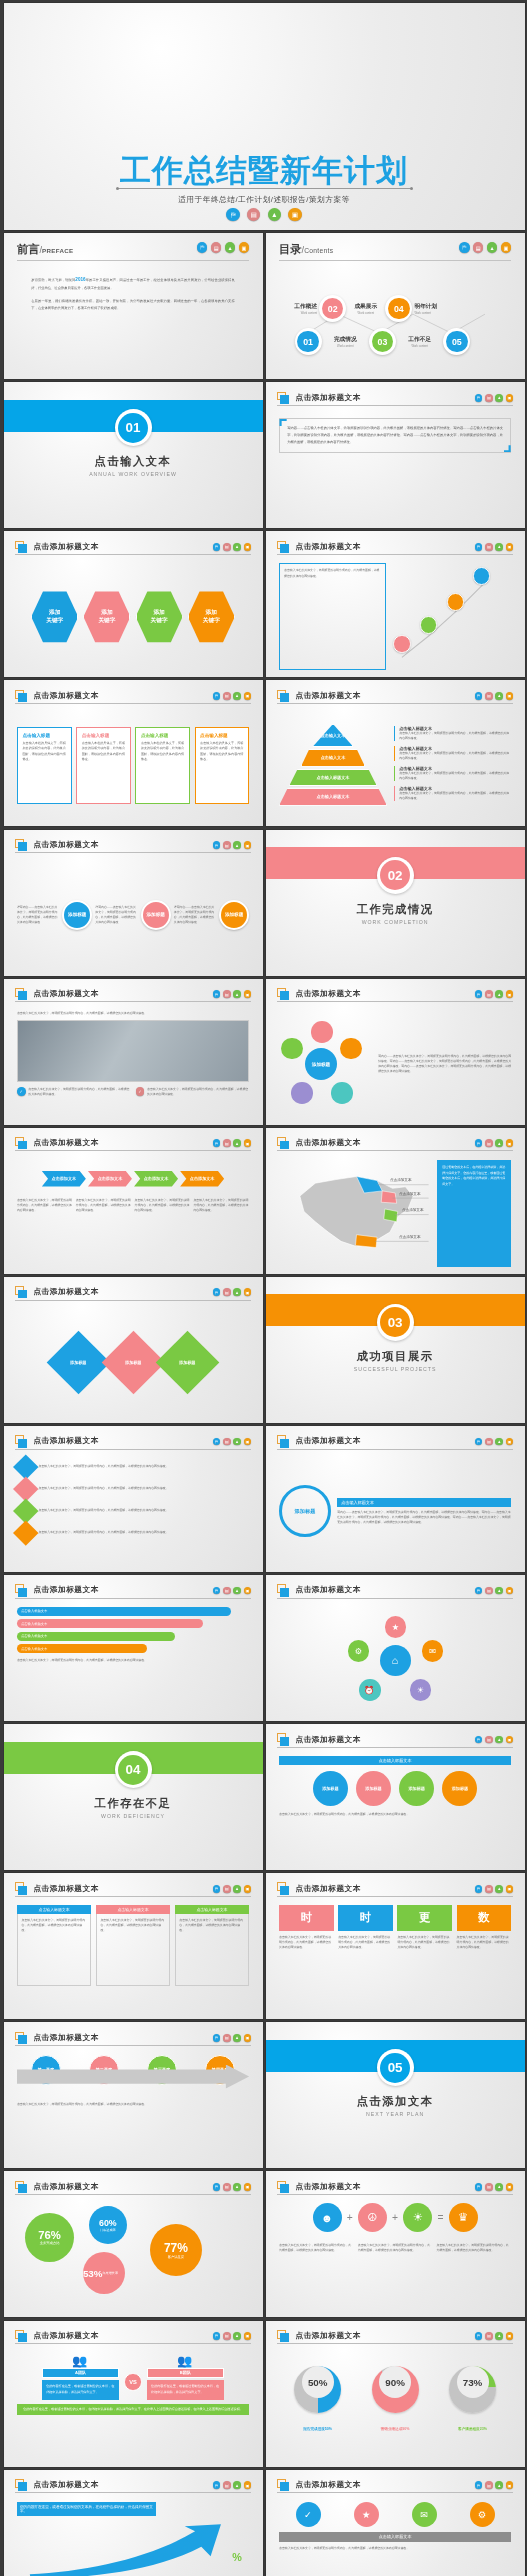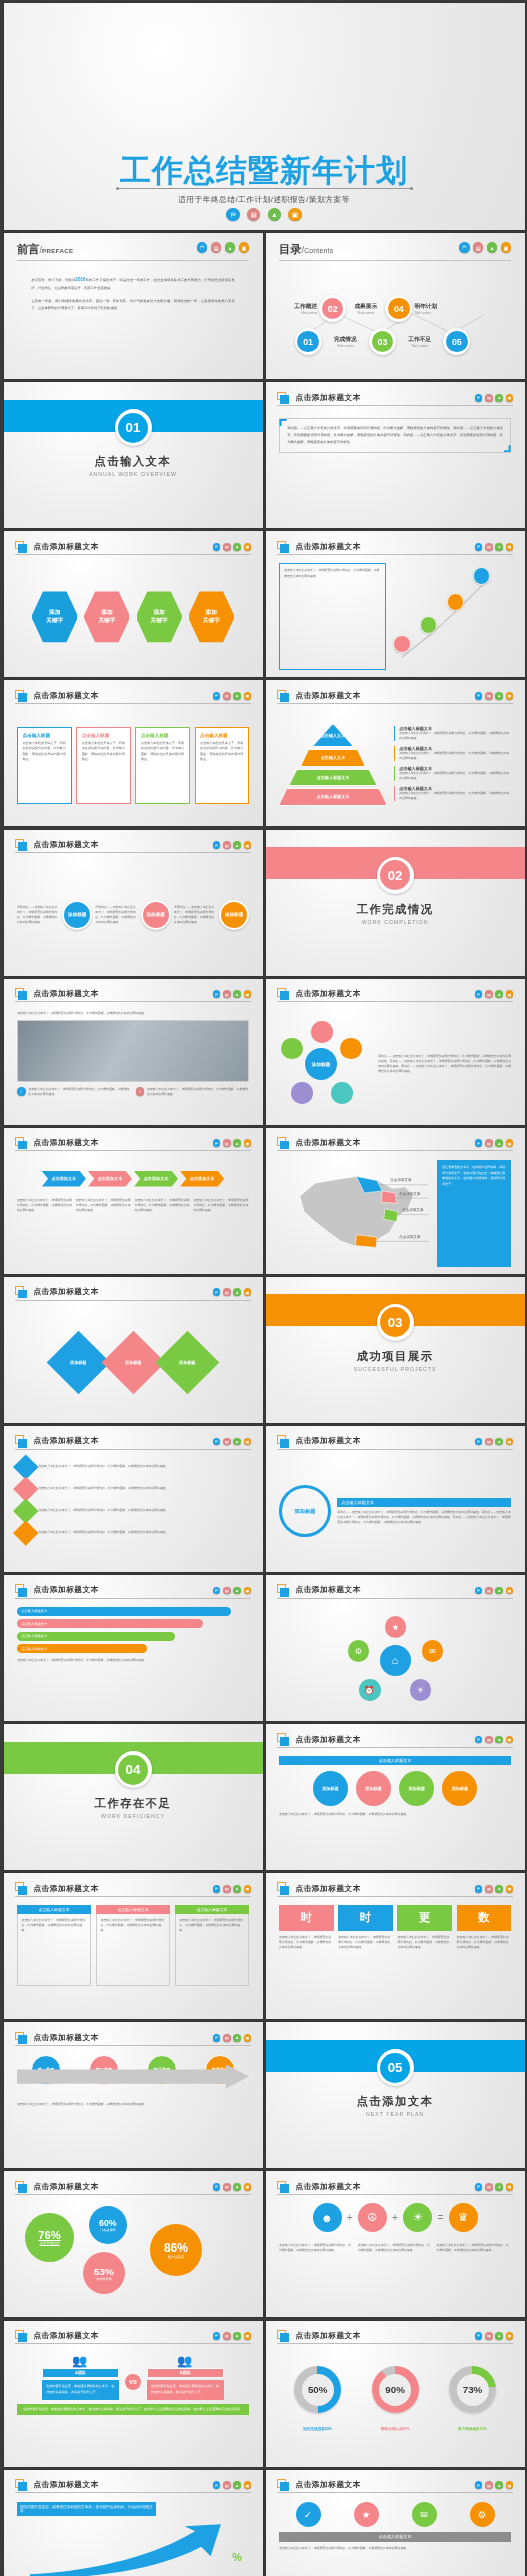--- a/index.html
+++ b/index.html
@@ -102,21 +102,21 @@
   .p1{width:41px;height:23px;background:#1da1e2;clip-path:polygon(50% 0,100% 100%,0 100%);}
   .p2{width:64px;height:17.5px;background:#f69104;clip-path:polygon(13% 0,87% 0,100% 100%,0 100%);}
   .p3{width:88px;height:17.5px;background:#7ac943;clip-path:polygon(10% 0,90% 0,100% 100%,0 100%);}
   .p4{width:108px;height:17.5px;background:#f4868a;clip-path:polygon(8% 0,92% 0,100% 100%,0 100%);}
   .pyrlist div{margin-bottom:4.6px;padding-left:4.1px;border-left:1.5px solid;}
   .pyrlist h6{font-size:4.1px;font-weight:bold;color:#3b3b3b;}
   .pyrlist p{font-size:2.9px;line-height:1.8;color:#666;}
 
   
   .donuts{display:flex;justify-content:space-around;align-items:center;height:70%;}
-  .donut{width:47px;height:47px;border-radius:50%;display:flex;align-items:center;justify-content:center;
+  .donut{width:47px;height:47px;border-radius:50%;display:flex;align-items:flex-start;justify-content:center;
      box-shadow:0 1px 2.1px rgba(0,0,0,.18);}
   .donut em{width:32px;height:32px;border-radius:50%;background:#ededed;display:flex;align-items:center;justify-content:center;
      font-style:normal;font-size:9.8px;font-weight:bold;color:#3b3b3b;}
   .dlabels{display:flex;justify-content:space-around;}
   .dlabels span{font-size:3.6px;font-weight:bold;}
 
   
   .chev{display:flex;justify-content:center;align-items:center;gap:2.1px;}
   .chev div{width:44px;height:15.5px;color:#fff;font-size:4.1px;font-weight:bold;display:flex;align-items:center;justify-content:center;
     clip-path:polygon(0 0,86% 0,100% 50%,86% 100%,0 100%,14% 50%);}
@@ -894,34 +894,34 @@
         <div class="stitle">点击添加标题文本</div>
         <div class="sicons">
             <div class="ic sm b">⛿</div>
             <div class="ic sm r">▤</div>
             <div class="ic sm g">▲</div>
             <div class="ic sm o">▣</div>
           </div>
       </div>
       <div class="body">
           <div style="position:relative;height:100%;">
-        <div style="position:absolute;left:8.2px;top:9.3px;width:49px;height:49px;border-radius:50%;background:#7ac943;color:#fff;display:flex;flex-direction:column;align-items:center;justify-content:center;text-decoration:underline;">
+        <div style="position:absolute;left:8.2px;top:9.3px;width:49px;height:49px;border-radius:50%;background:#7ac943;color:#fff;display:flex;flex-direction:column;align-items:center;justify-content:center;">
           <span style="font-size:11.3px;font-weight:bold;">76%</span>
           <span style="font-size:3.3px;">业务完成占比</span>
         </div>
         <div style="position:absolute;left:72px;top:2.1px;width:38px;height:38px;border-radius:50%;background:#1da1e2;color:#fff;display:flex;flex-direction:column;align-items:center;justify-content:center;">
           <span style="font-size:8.8px;font-weight:bold;">60%</span>
           <span style="font-size:3.1px;">目标达成率</span>
         </div>
-        <div style="position:absolute;left:66px;top:49px;width:42px;height:42px;border-radius:50%;background:#f4868a;color:#fff;display:flex;flex-direction:column;align-items:center;justify-content:center;">
+        <div style="position:absolute;left:66px;top:49px;width:42px;height:42px;border-radius:50%;background:#f4868a;color:#fff;display:flex;flex-direction:row;align-items:center;justify-content:flex-start;">
           <span style="font-size:9.8px;font-weight:bold;">53%</span>
           <span style="font-size:3.1px;">年度增长率</span>
         </div>
         <div style="position:absolute;left:133px;top:20.6px;width:52px;height:52px;border-radius:50%;background:#f69104;color:#fff;display:flex;flex-direction:column;align-items:center;justify-content:center;">
-          <span style="font-size:12px;font-weight:bold;">86%</span>
+          <span style="font-size:12px;font-weight:bold;">77%</span>
           <span style="font-size:3.3px;">客户满意度</span>
         </div>
       </div>
         </div>
     </div>
 
     <div class="slide sl">
       <div class="shead">
           <div class="sqmark">
             <i></i>

